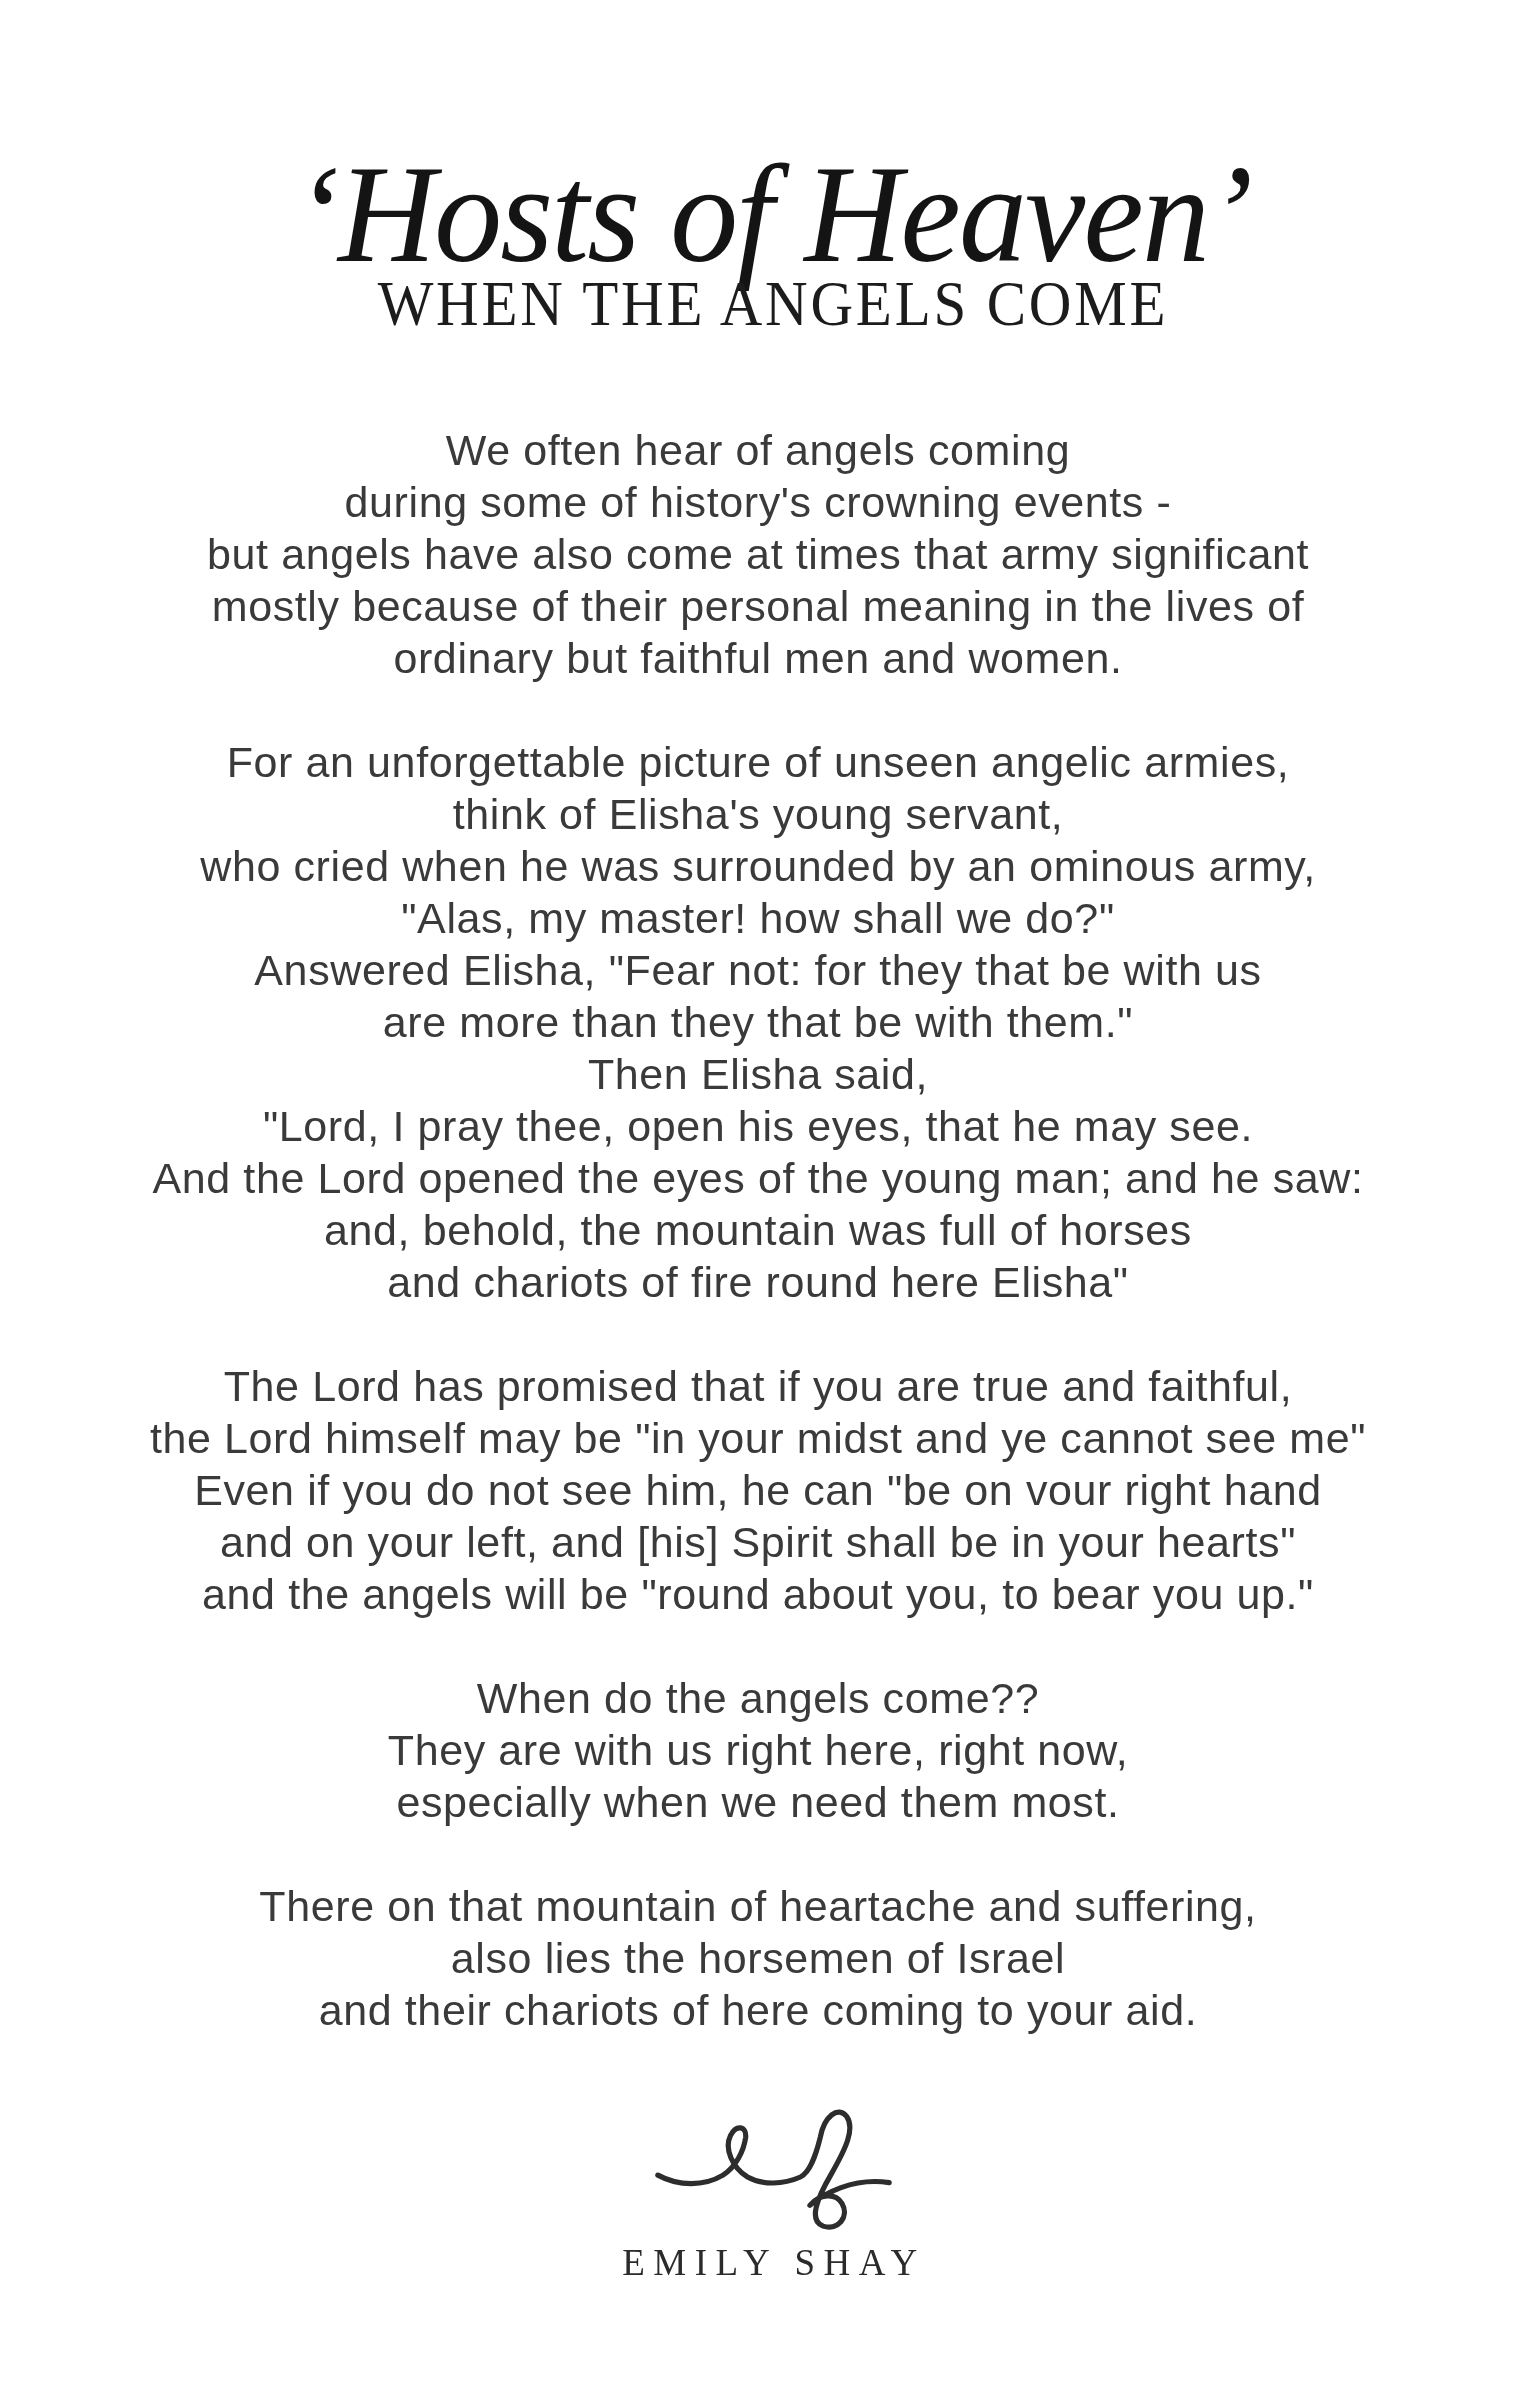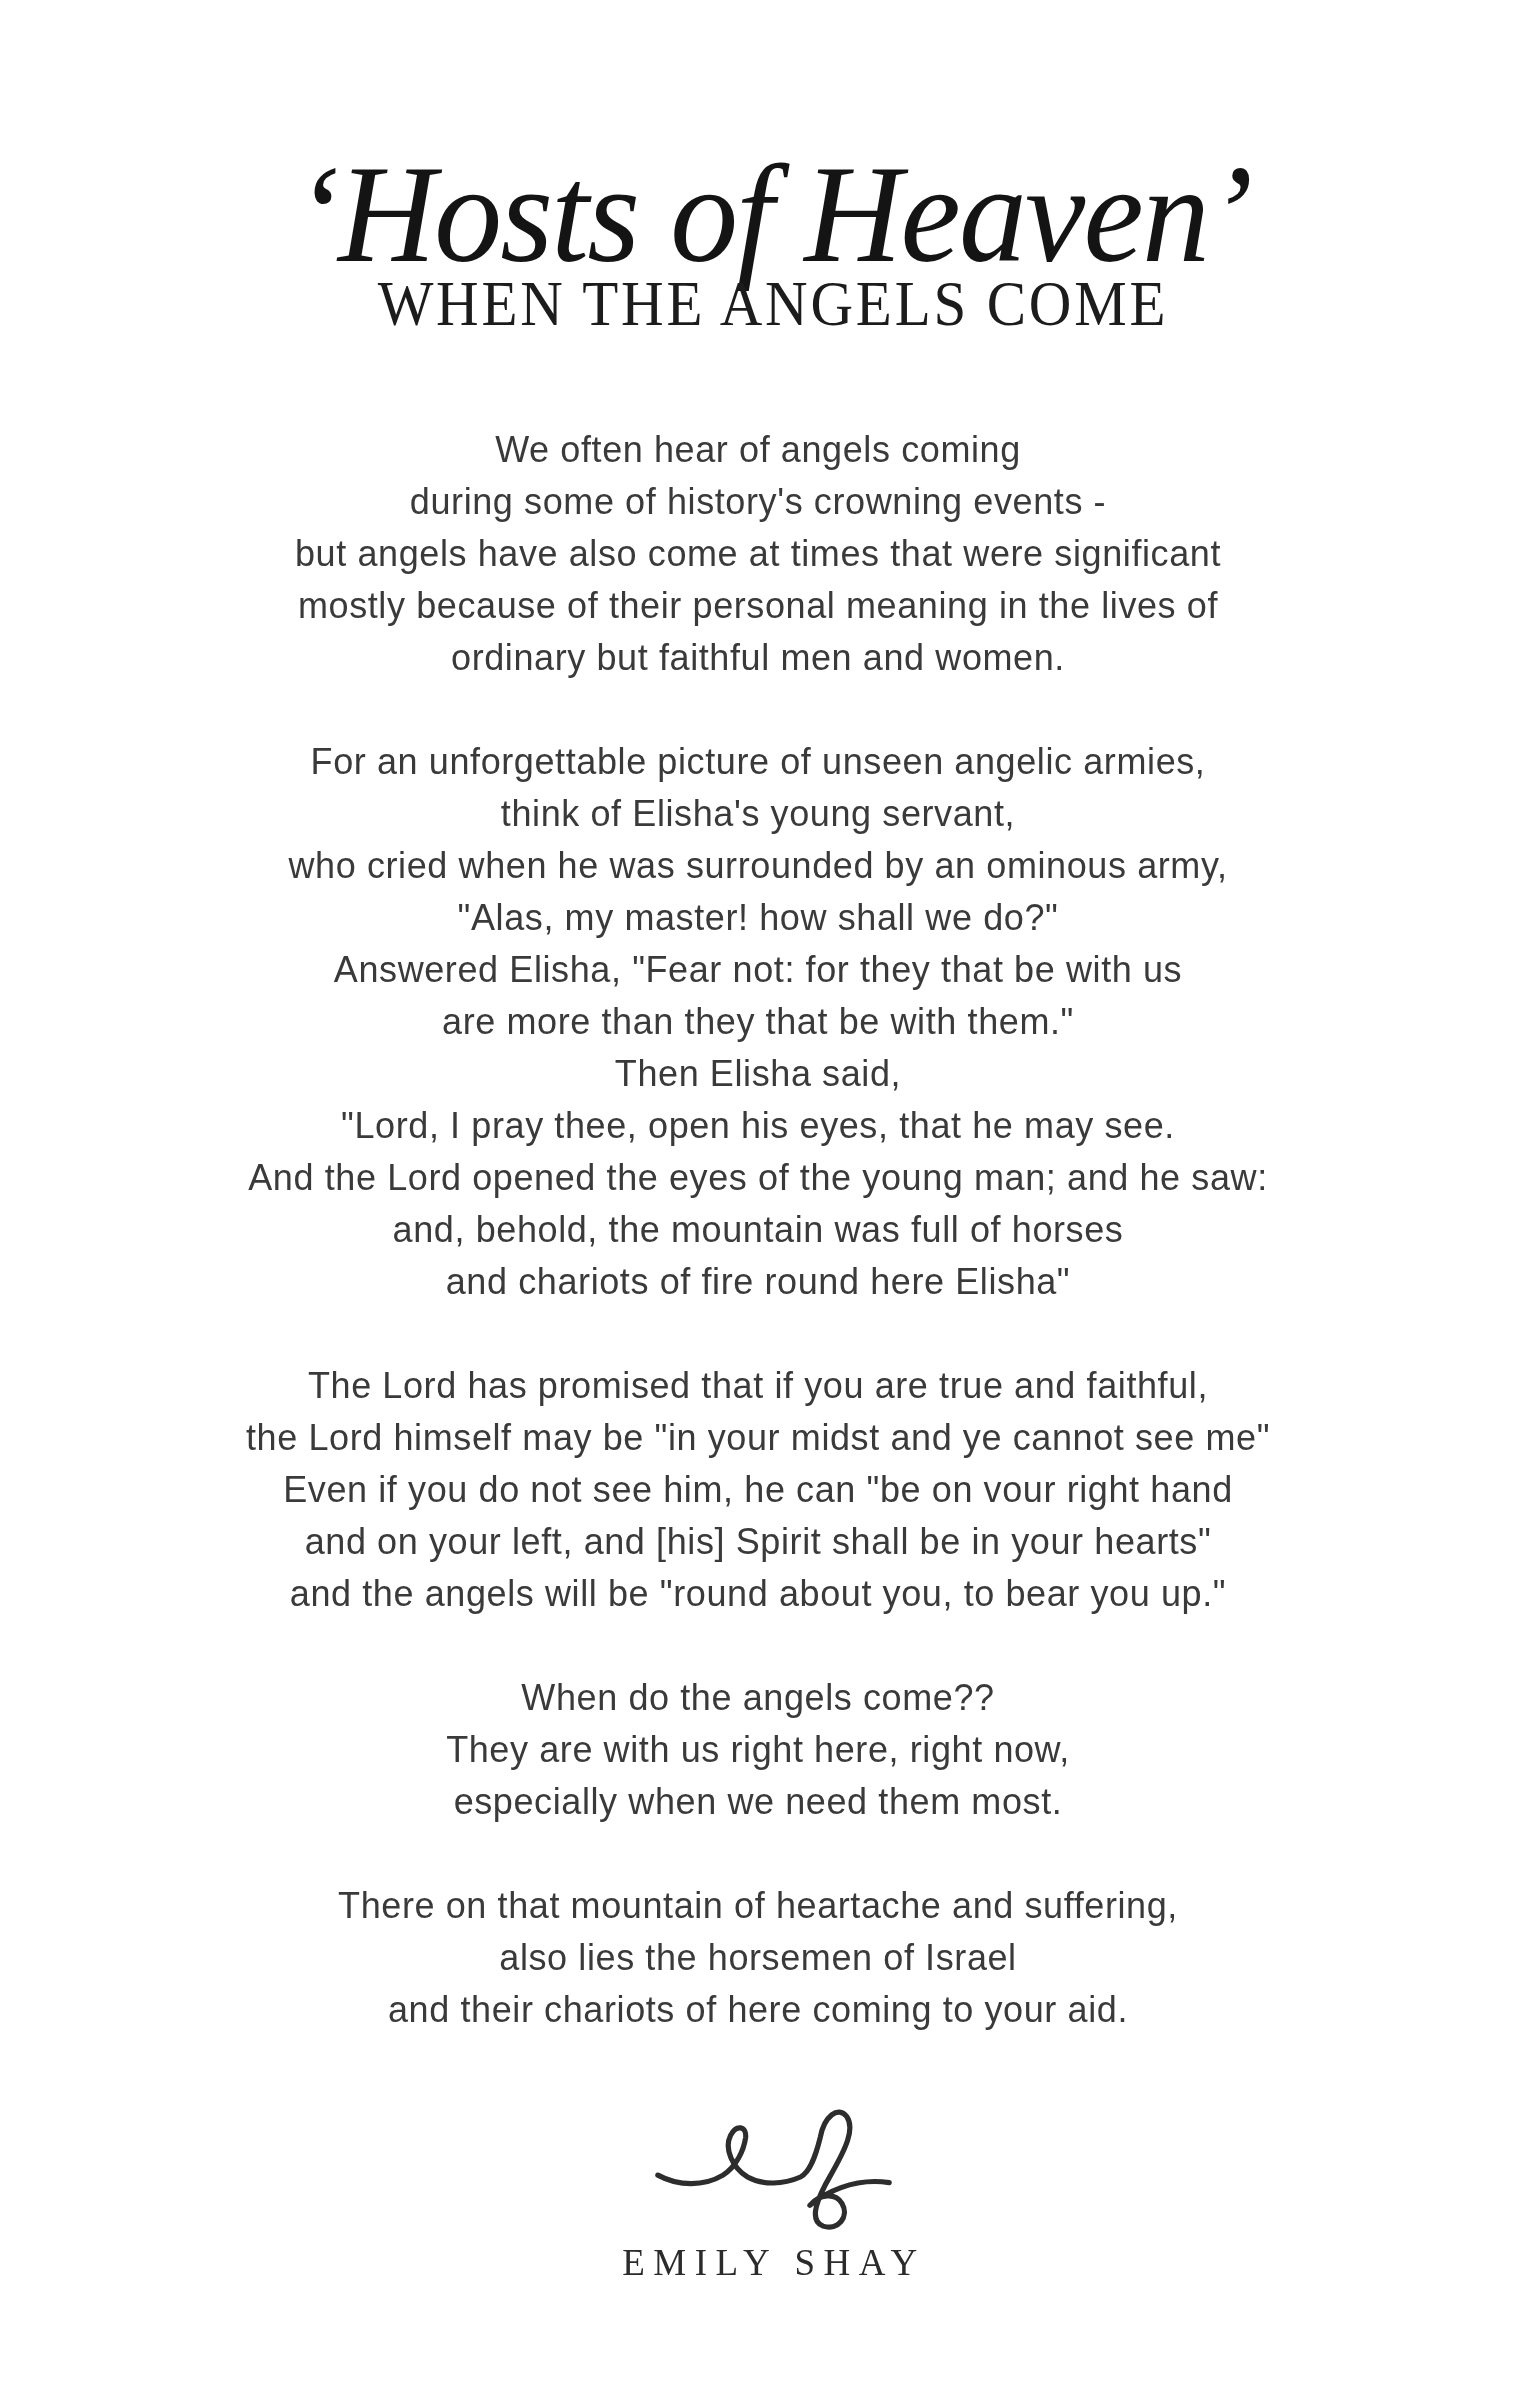--- a/index.html
+++ b/index.html
@@ -33,21 +33,21 @@
     color: #1c1c1c;
     letter-spacing: 2.8px;
     margin-top: -13.2px;
     transform: scaleY(1.08);
   }
   .body-text {
     margin-top: 91px;
     color: #3a3a3a;
   }
   .paragraph {
-    font-size: 36px;
+    font-size: 43px;
     line-height: 52px;
     letter-spacing: 0.6px;
     font-weight: 400;
     color: #3a3a3a;
     margin-bottom: 52px;
   }
   .text-line { display: block; white-space: nowrap; }
   .signature { margin-top: 26.5px; padding-left: 32px; }
   .monogram-svg { display: block; margin: 0 auto; }
   .signature-name {
@@ -65,21 +65,21 @@
 
   <div class="header">
     <div class="title">‘Hosts of Heaven’</div>
     <div class="subtitle">WHEN THE ANGELS COME</div>
   </div>
 
   <div class="body-text">
       <div class="paragraph">
         <span class="text-line">We often hear of angels coming</span>
         <span class="text-line">during some of history's crowning events -</span>
-        <span class="text-line">but angels have also come at times that were significant</span>
+        <span class="text-line">but angels have also come at times that army significant</span>
         <span class="text-line">mostly because of their personal meaning in the lives of</span>
         <span class="text-line">ordinary but faithful men and women.</span>
       </div>
       <div class="paragraph">
         <span class="text-line">For an unforgettable picture of unseen angelic armies,</span>
         <span class="text-line">think of Elisha's young servant,</span>
         <span class="text-line">who cried when he was surrounded by an ominous army,</span>
         <span class="text-line">"Alas, my master! how shall we do?"</span>
         <span class="text-line">Answered Elisha, "Fear not: for they that be with us</span>
         <span class="text-line">are more than they that be with them."</span>

